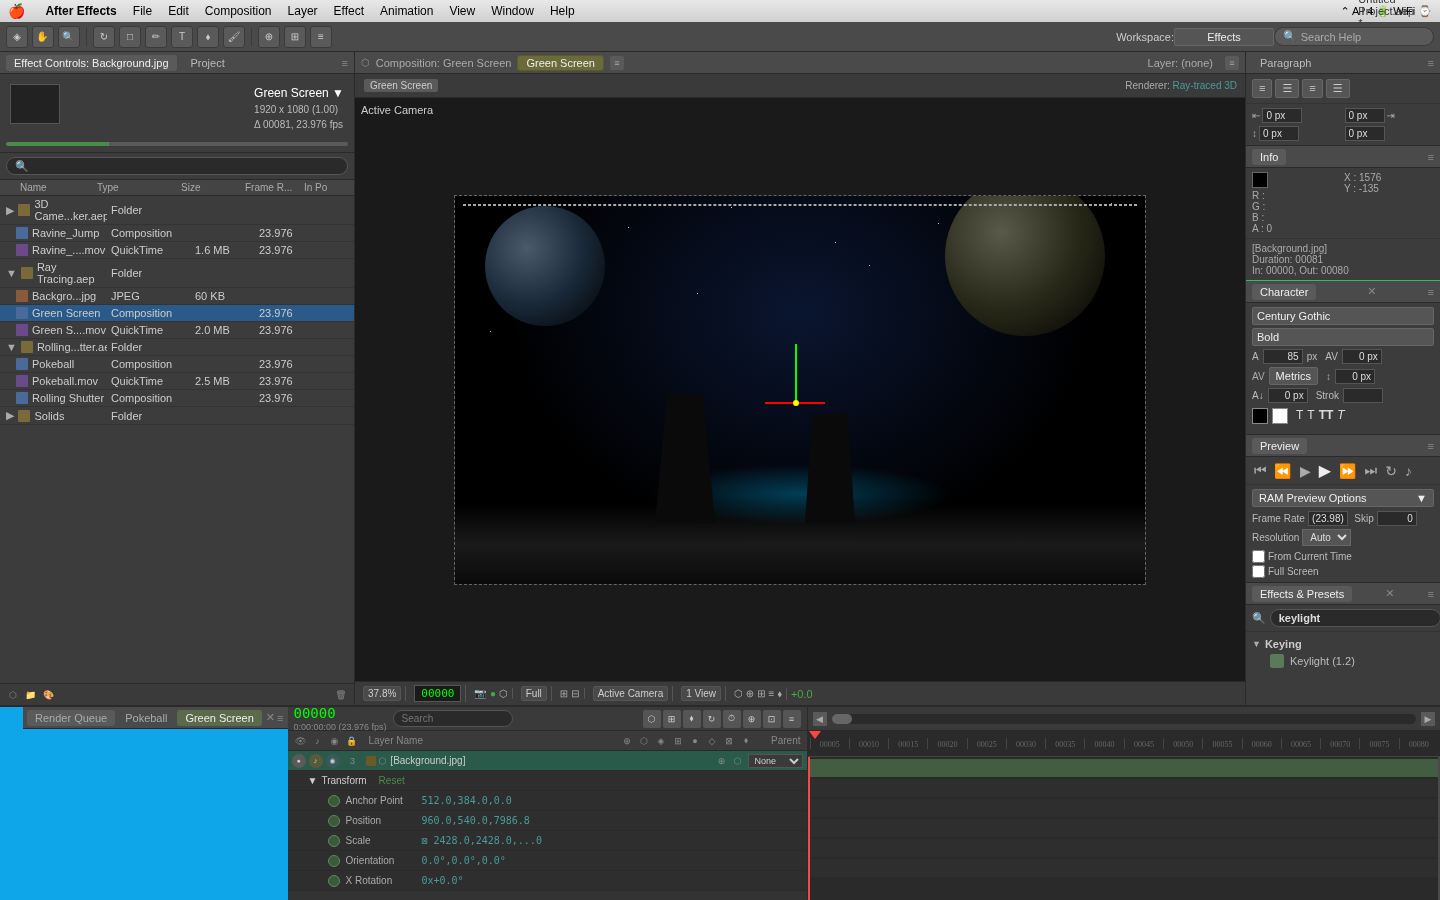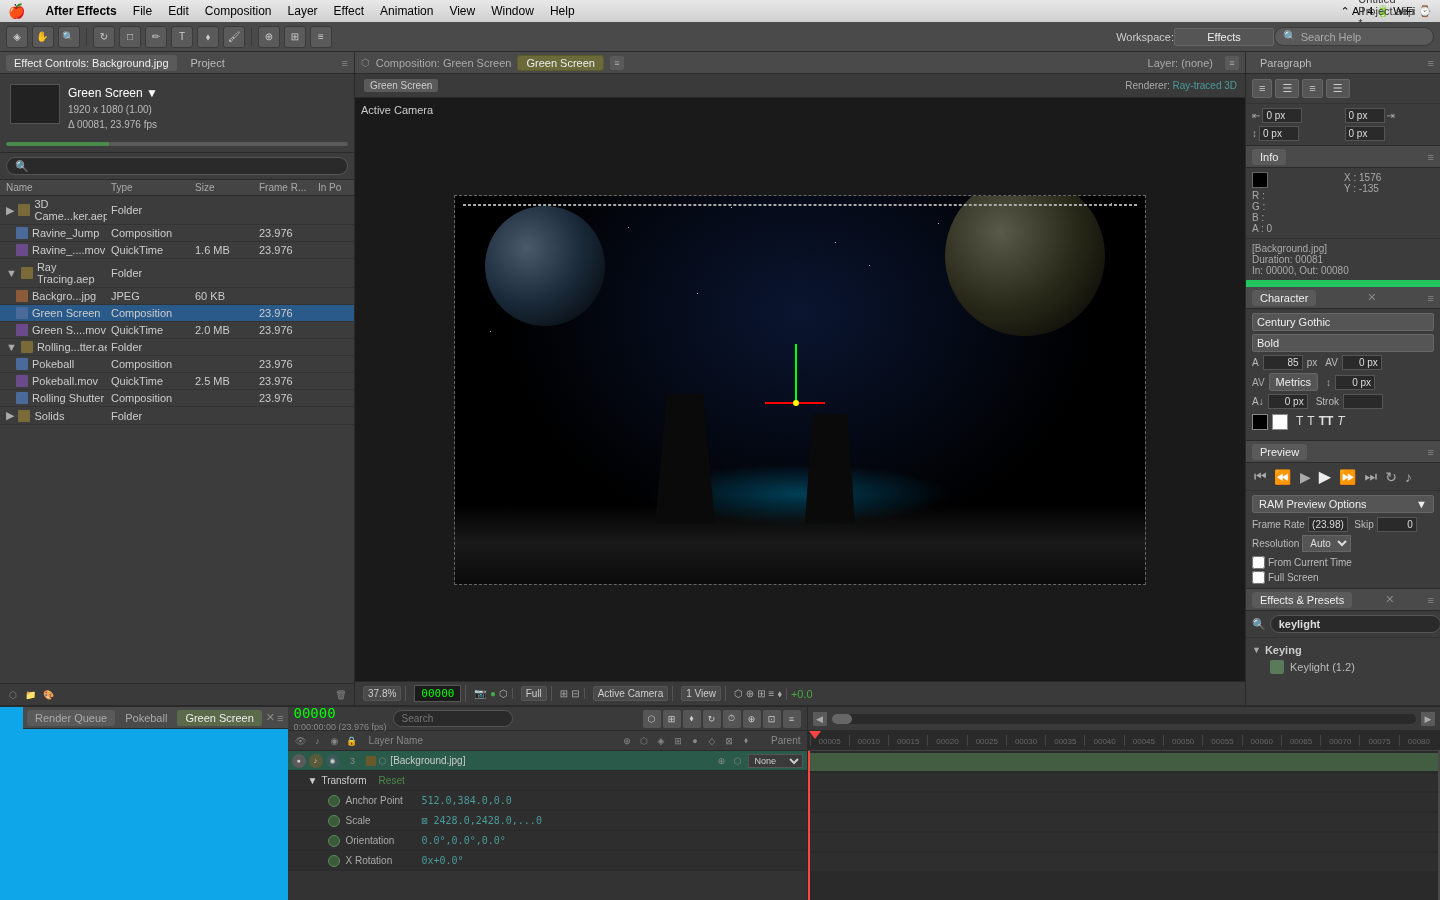--- a/index.html
+++ b/index.html
@@ -171,21 +171,21 @@
       background: #2a2a2a;
       border: 1px solid #555;
       border-radius: 10px;
       padding: 2px 8px;
       color: #ddd;
       font-size: 11px;
     }
     .project-table-header {
       display: grid;
       grid-template-columns: 1fr 80px 60px 55px 30px;
-      padding: 2px 6px;
+      padding: 2px 20px;
       background: #444;
       border-bottom: 1px solid #2a2a2a;
       font-size: 10px;
       color: #aaa;
       gap: 4px;
     }
     .project-items {
       overflow-y: auto;
       flex: 1;
     }
@@ -832,28 +832,29 @@
     }
 
     
     #tl-right {
       flex: 1;
       display: flex;
       flex-direction: column;
       overflow: hidden;
     }
     #tl-ruler {
-      height: 20px;
+      height: 26px;
       background: #2a2a2a;
       border-bottom: 1px solid #444;
       display: flex;
       align-items: center;
       padding: 0 2px;
       overflow: hidden;
       position: relative;
+      font-family: Liberation Serif, serif;
     }
     .ruler-marks {
       display: flex;
       width: 100%;
     }
     .ruler-mark {
       flex: 1;
       text-align: center;
       font-size: 8px;
       color: #666;
@@ -1035,21 +1036,21 @@
 
   <div id="left-panel">
 
     <div class="panel-header">
       <span class="panel-tab active">Effect Controls: Background.jpg</span>
       <span class="panel-tab">Project</span>
       <span class="panel-close">≡</span>
     </div>
 
     <div id="effect-controls">
-      <div style="display:flex; align-items:flex-start; padding:4px;">
+      <div style="display:flex; align-items:flex-start; padding:4px;justify-content:space-between;">
         <div class="ec-thumbnail"></div>
         <div class="ec-info">
           <div class="ec-name">Green Screen ▼</div>
           <div>1920 x 1080 (1.00)</div>
           <div>Δ 00081, 23.976 fps</div>
         </div>
       </div>
       <div class="ec-bar"></div>
     </div>
 
@@ -1333,21 +1334,21 @@
         <div style="display:flex; align-items:center; gap:2px;">
           <span>↕</span>
           <input type="text" value="0 px" style="width: 40px; background: rgb(42, 42, 42); border: 1px solid rgb(85, 85, 85); color: rgb(221, 221, 221); font-size: 10px; padding: 1px 3px;">
         </div>
         <div style="display:flex; align-items:center; gap:2px;">
           <input type="text" value="0 px" style="width: 40px; background: rgb(42, 42, 42); border: 1px solid rgb(85, 85, 85); color: rgb(221, 221, 221); font-size: 10px; padding: 1px 3px;">
         </div>
       </div>
     </div>
 
-    <div style="border-bottom:7px solid #22c55e;">
+    <div style="border-bottom:1px solid #22c55e;">
       <div class="panel-header">
         <span class="panel-tab active">Info</span>
         <span class="panel-close">≡</span>
       </div>
       <div style="display:grid; grid-template-columns:1fr 1fr; padding:4px 6px; gap:2px; font-size:10px;">
         <div>
           <div style="display:flex; align-items:center; gap:4px; margin-bottom:2px;">
             <div class="info-color-swatch"></div>
           </div>
           <div style="color:#aaa;"><span>R :</span></div>
@@ -1563,20 +1564,25 @@
         <div class="transform-header">
           <span>▼</span>
           <span>Transform</span>
           <button class="reset-btn">Reset</button>
         </div>
 
         <div class="transform-prop">
           <div class="prop-stopwatch"></div>
           <span class="prop-name">Anchor Point</span>
           <span class="prop-value">512.0,384.0,0.0</span>
+        </div>
+        <div class="transform-prop">
+          <div class="prop-stopwatch"></div>
+          <span class="prop-name">Position</span>
+          <span class="prop-value">960.0,540.0,7986.8</span>
         </div>
         <div class="transform-prop">
           <div class="prop-stopwatch"></div>
           <span class="prop-name">Scale</span>
           <span class="prop-value">⊠ 2428.0,2428.0,...0</span>
         </div>
         <div class="transform-prop">
           <div class="prop-stopwatch"></div>
           <span class="prop-name">Orientation</span>
           <span class="prop-value">0.0°,0.0°,0.0°</span>

